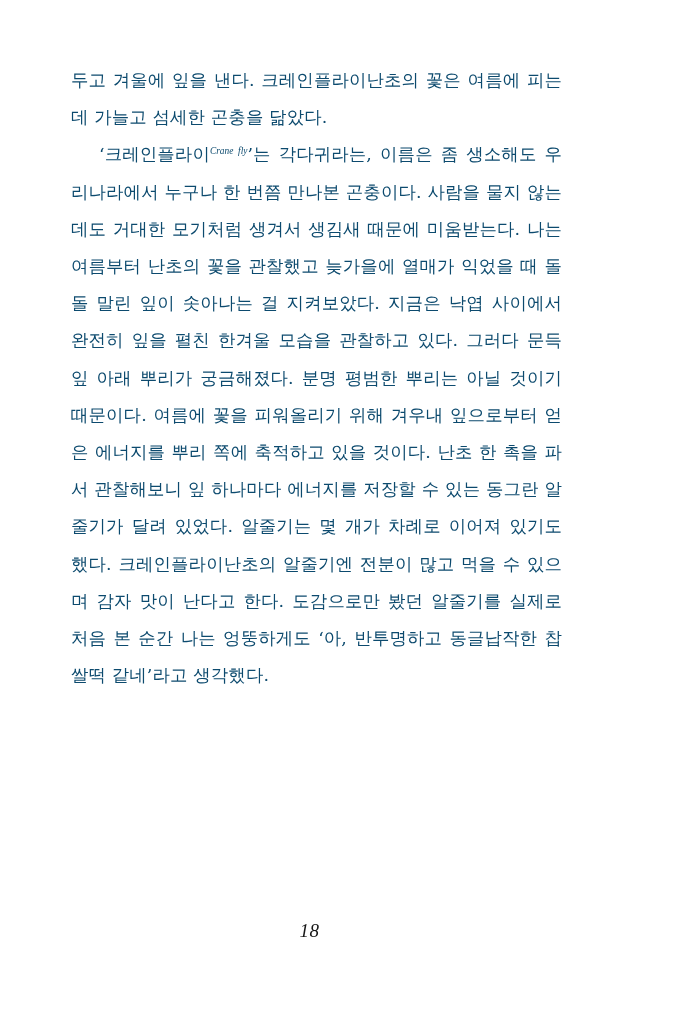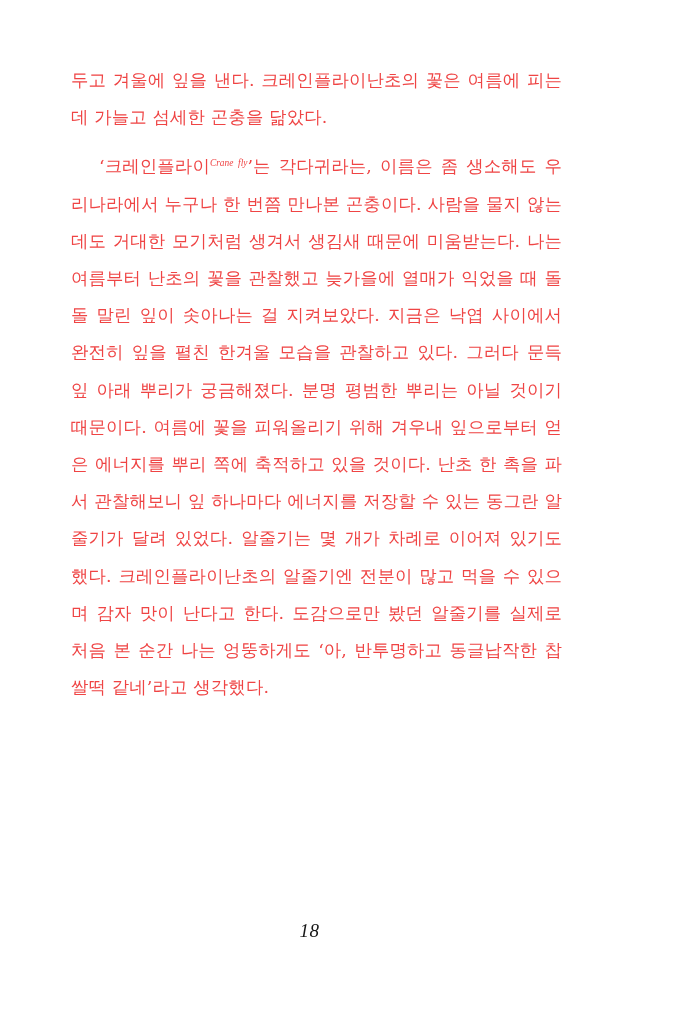--- a/index.html
+++ b/index.html
@@ -35,31 +35,31 @@
   }
 
   .para {
     margin: 0;
     font-size: 17.4px;
     line-height: 37.2px;
     text-align: justify;
     text-justify: inter-character;
     word-break: break-all;
     letter-spacing: 0.15px;
-    color: #ef4444;
+    color: #0c4a6e;
     font-family: "DejaVu Serif", "Liberation Serif", serif;
     font-weight: 400;
   }
 
   .para.indent {
     text-indent: 28px;
   }
 
   .para + .para {
-    margin-top: 12px;
+    margin-top: 0;
   }
 
   .gloss {
     font-family: "Liberation Serif", "DejaVu Serif", serif;
     font-style: italic;
     font-size: 9.4px;
     line-height: 0;
     vertical-align: 0.62em;
     letter-spacing: 0;
     white-space: nowrap;

